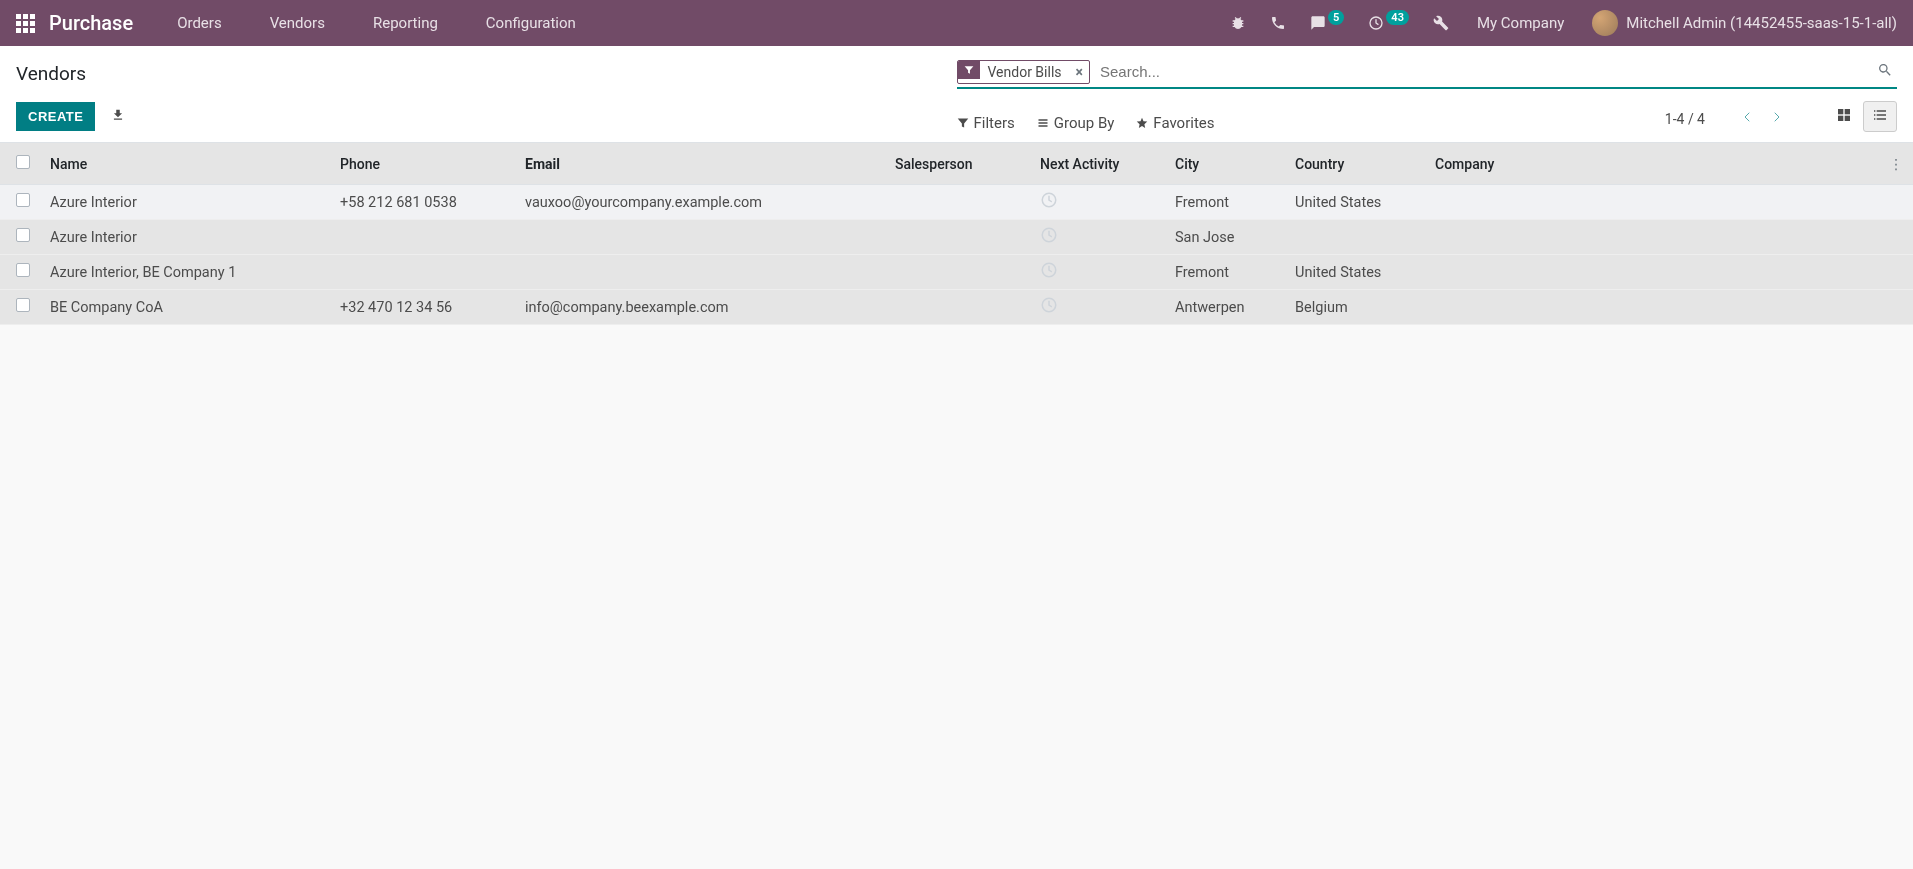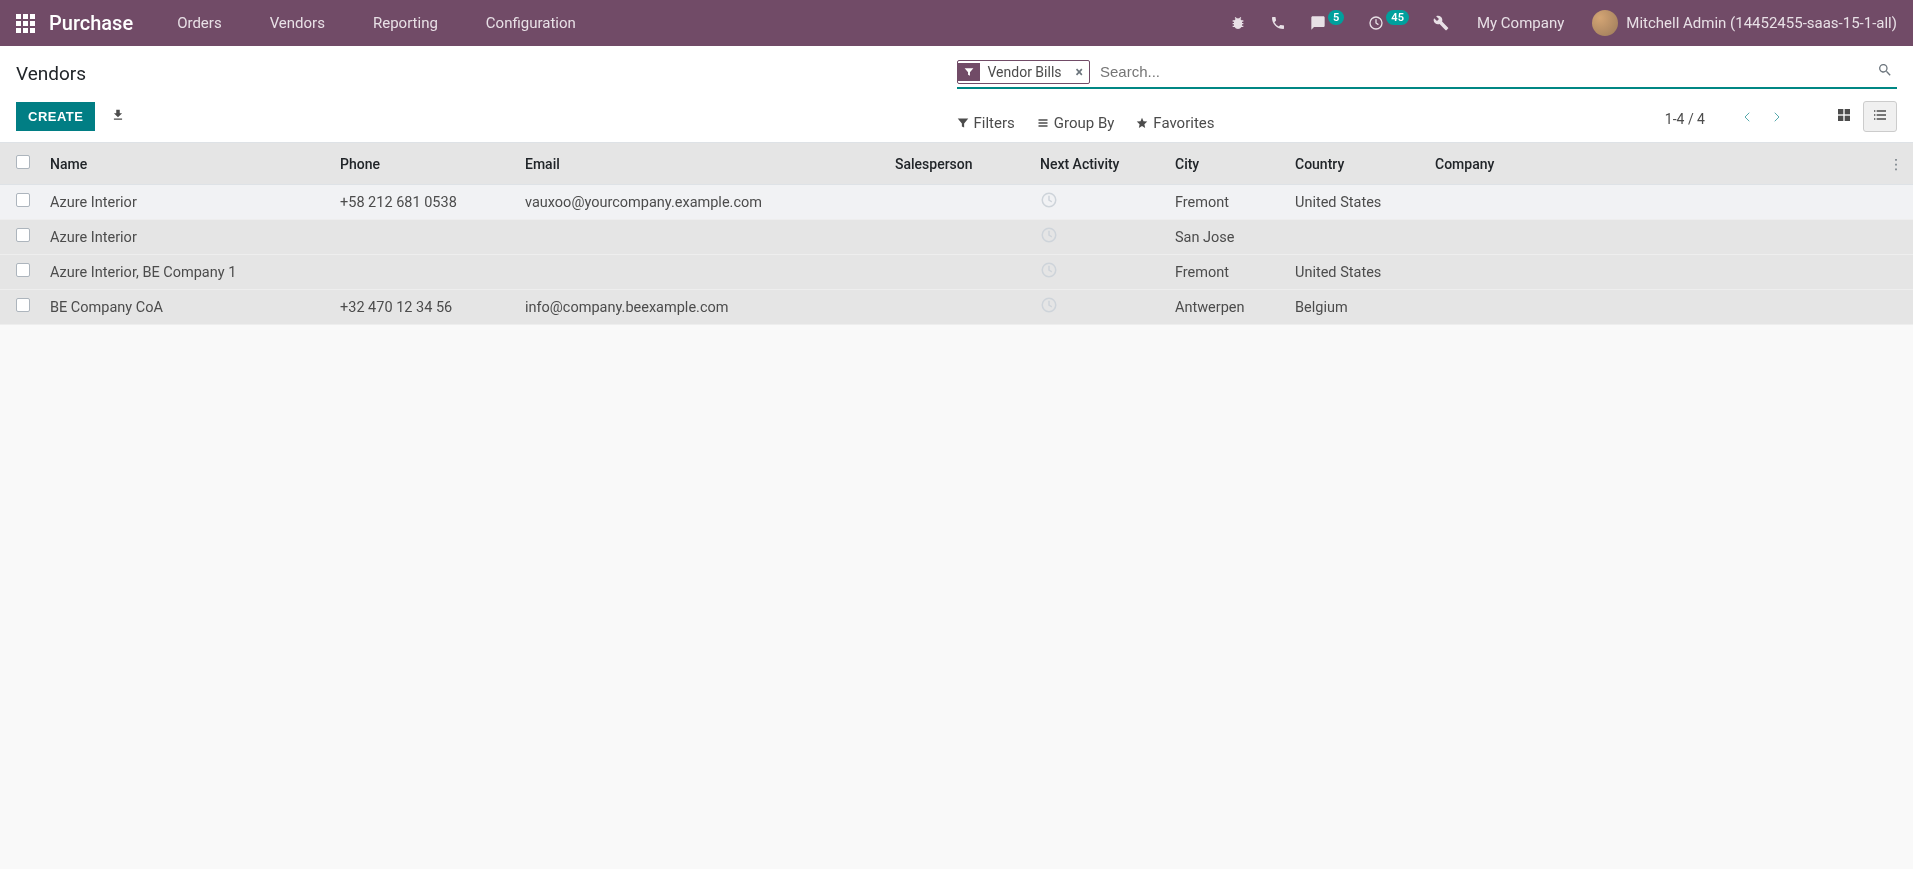--- a/index.html
+++ b/index.html
@@ -22,21 +22,21 @@
     .avatar { width: 26px; height: 26px; border-radius: 50%; background: radial-gradient(circle at 30% 30%, #d4a574, #9b7a5a); }
     .user-name { color: #e8e0e6; font-size: 15px; }
     
     
     .control-panel { background: #fff; border-bottom: 1px solid #dee2e6; padding: 12px 16px 10px; }
     .cp-row { display: flex; align-items: center; justify-content: space-between; }
     .cp-row1 { margin-bottom: 12px; }
     .breadcrumb { font-size: 19px; color: #212529; }
     .search-wrap { flex: 0 0 50%; }
     .search-bar { display: flex; align-items: center; border-bottom: 2px solid #008784; padding-bottom: 2px; }
-    .facet { display: flex; align-items: center; border: 1px solid #714B67; border-radius: 2px; overflow: hidden; margin-right: 6px; }
+    .facet { display: flex; align-items: flex-start; border: 1px solid #714B67; border-radius: 2px; overflow: hidden; margin-right: 6px; }
     .facet-icon { background: #714B67; color: #fff; padding: 4px 6px; display: flex; align-items: center; }
     .facet-icon svg { width: 10px; height: 10px; fill: #fff; }
     .facet-label { padding: 3px 8px; color: #4c4c4c; font-size: 14px; }
     .facet-remove { padding: 3px 6px; cursor: pointer; color: #6c757d; font-weight: bold; font-size: 14px; }
     .search-input { flex: 1; border: none; outline: none; font-size: 15px; padding: 4px; background: transparent; }
     .search-icon { cursor: pointer; padding: 4px; }
     .search-icon svg { width: 16px; height: 16px; fill: #6c757d; }
     
     .cp-left { display: flex; align-items: center; gap: 10px; }
     .btn-create { background: #017e84; color: #fff; border: none; padding: 7px 12px; font-size: 13px; font-weight: 600; letter-spacing: 0.5px; cursor: pointer; }
@@ -61,21 +61,21 @@
     .list-view { background: #e5e5e5; }
     table { width: 100%; border-collapse: collapse; }
     th { text-align: left; font-weight: 500; padding: 12px 10px; border-bottom: 1px solid #dee2e6; color: #212529; font-size: 14px; }
     td { padding: 6px 10px; border-bottom: 1px solid #eee; color: #4c4c4c; font-size: 14.5px; }
     tbody tr.hover-row { background: #f1f2f4; }
     .cb-cell { width: 40px; text-align:center; padding-left:16px; }
     .cb { width: 14px; height: 14px; border: 1px solid #adb5bd; display: inline-block; border-radius: 2px; cursor: pointer; background:#fff; }
     .col-opts { width: 30px; text-align: center; cursor: pointer; color: #6c757d; }
     .activity-cell { text-align: left; }
     .clock-icon { width: 18px; height: 18px; fill: none; stroke: #ced4da; stroke-width: 2; }
-    .col-name{width:290px;} .col-phone{width:185px;} .col-email{width:370px;} .col-sales{width:145px;} .col-activity{width:135px;} .col-city{width:120px;} .col-country{width:140px;}
+    .col-name{width:290px;} .col-phone{width:185px;} .col-email{width:370px;font-weight:bold;} .col-sales{width:145px;} .col-activity{width:135px;} .col-city{width:120px;} .col-country{width:140px;}
   </style>
 </head>
 <body>
 
 <div class="navbar">
   <div class="apps-icon">
     <span></span>
       <span></span>
       <span></span>
       <span></span>
@@ -109,21 +109,21 @@
           <path d="M20 2H4c-1.1 0-2 .9-2 2v18l4-4h14c1.1 0 2-.9 2-2V4c0-1.1-.9-2-2-2z"></path>
         </svg>
       <span class="badge">5</span>
     </div>
     <div class="systray-item">
       <svg viewBox="0 0 24 24">
           <path d="M12 2a10 10 0 100 20 10 10 0 000-20zm1 15h-2v-2h2v2zm0-4h-2V7h2v6z" opacity="0"></path>
           <circle cx="12" cy="12" r="9" fill="none" stroke="#e8e0e6" stroke-width="2"></circle>
           <path d="M12 7v5l3 2" stroke="#e8e0e6" stroke-width="2" fill="none" stroke-linecap="round"></path>
         </svg>
-      <span class="badge">45</span>
+      <span class="badge">43</span>
     </div>
     <div class="systray-item">
       <svg viewBox="0 0 24 24">
           <path d="M22.7 19l-9.1-9.1c.9-2.3.4-5-1.5-6.9-2-2-5-2.4-7.4-1.3L9 6 6 9 1.6 4.7C.4 7.1.9 10.1 2.9 12.1c1.9 1.9 4.6 2.4 6.9 1.5l9.1 9.1c.4.4 1 .4 1.4 0l2.3-2.3c.5-.4.5-1.1.1-1.4z"></path>
         </svg>
     </div>
     <div class="company-name">My Company</div>
     <div class="user-menu">
       <div class="avatar"></div>
       <div class="user-name">Mitchell Admin (14452455-saas-15-1-all)</div>

